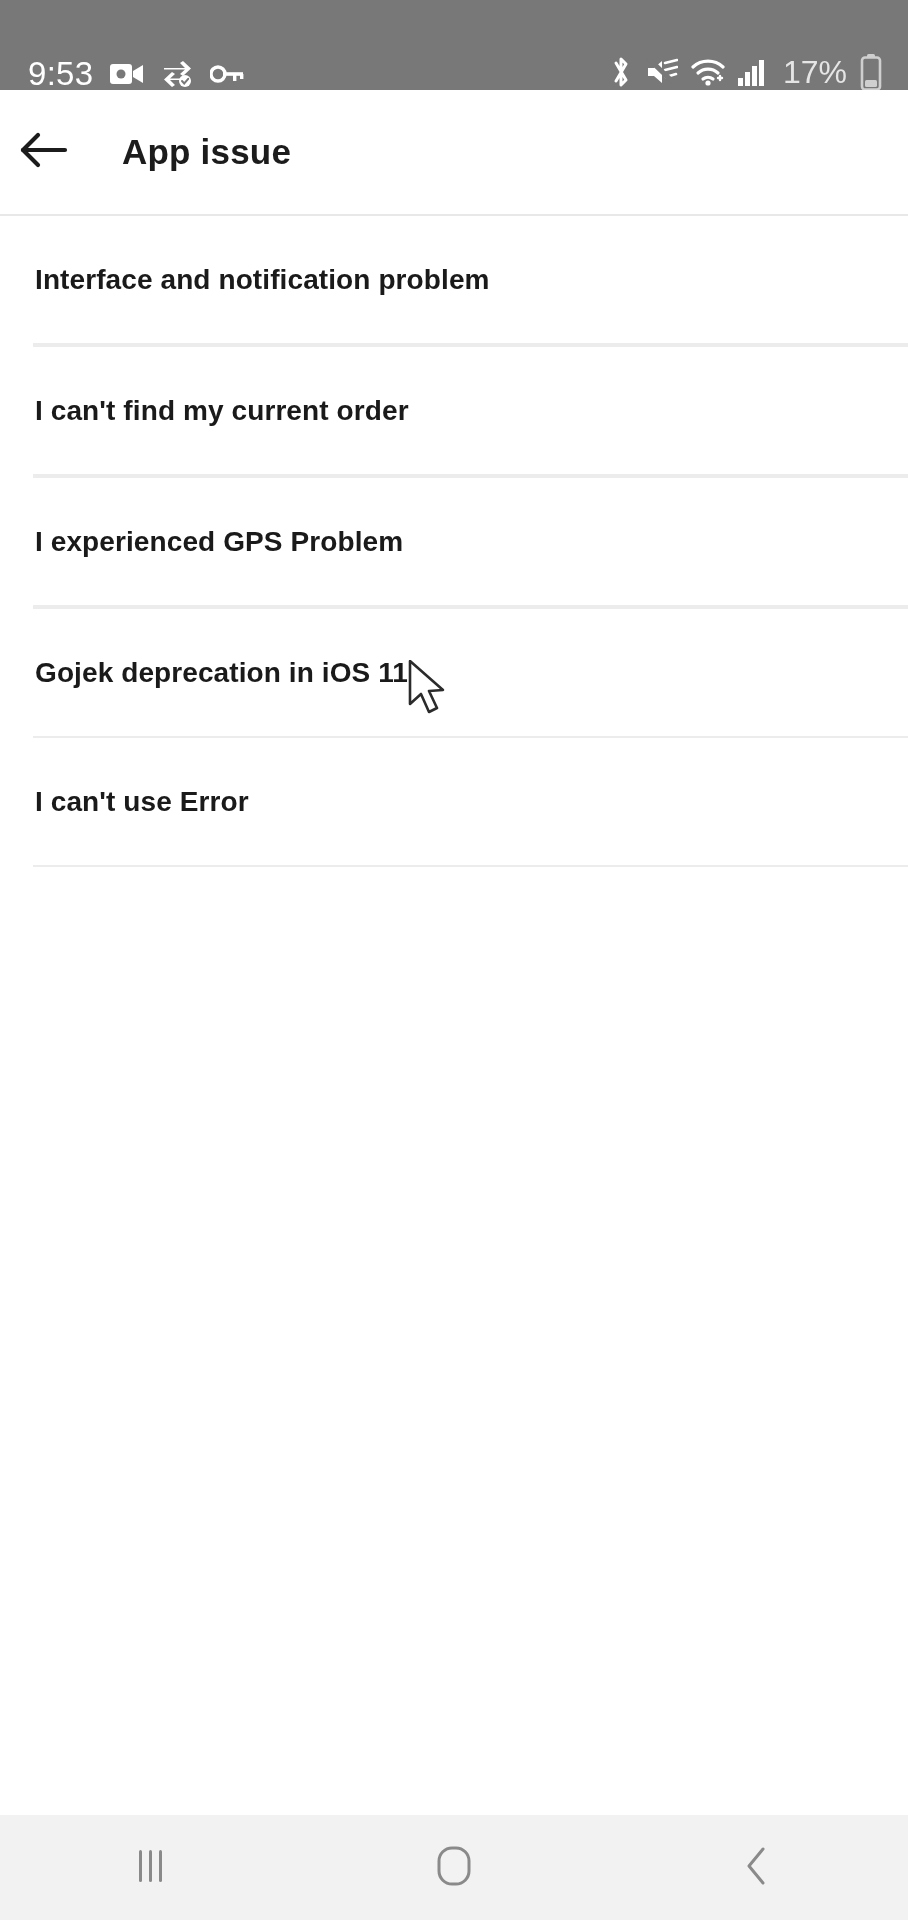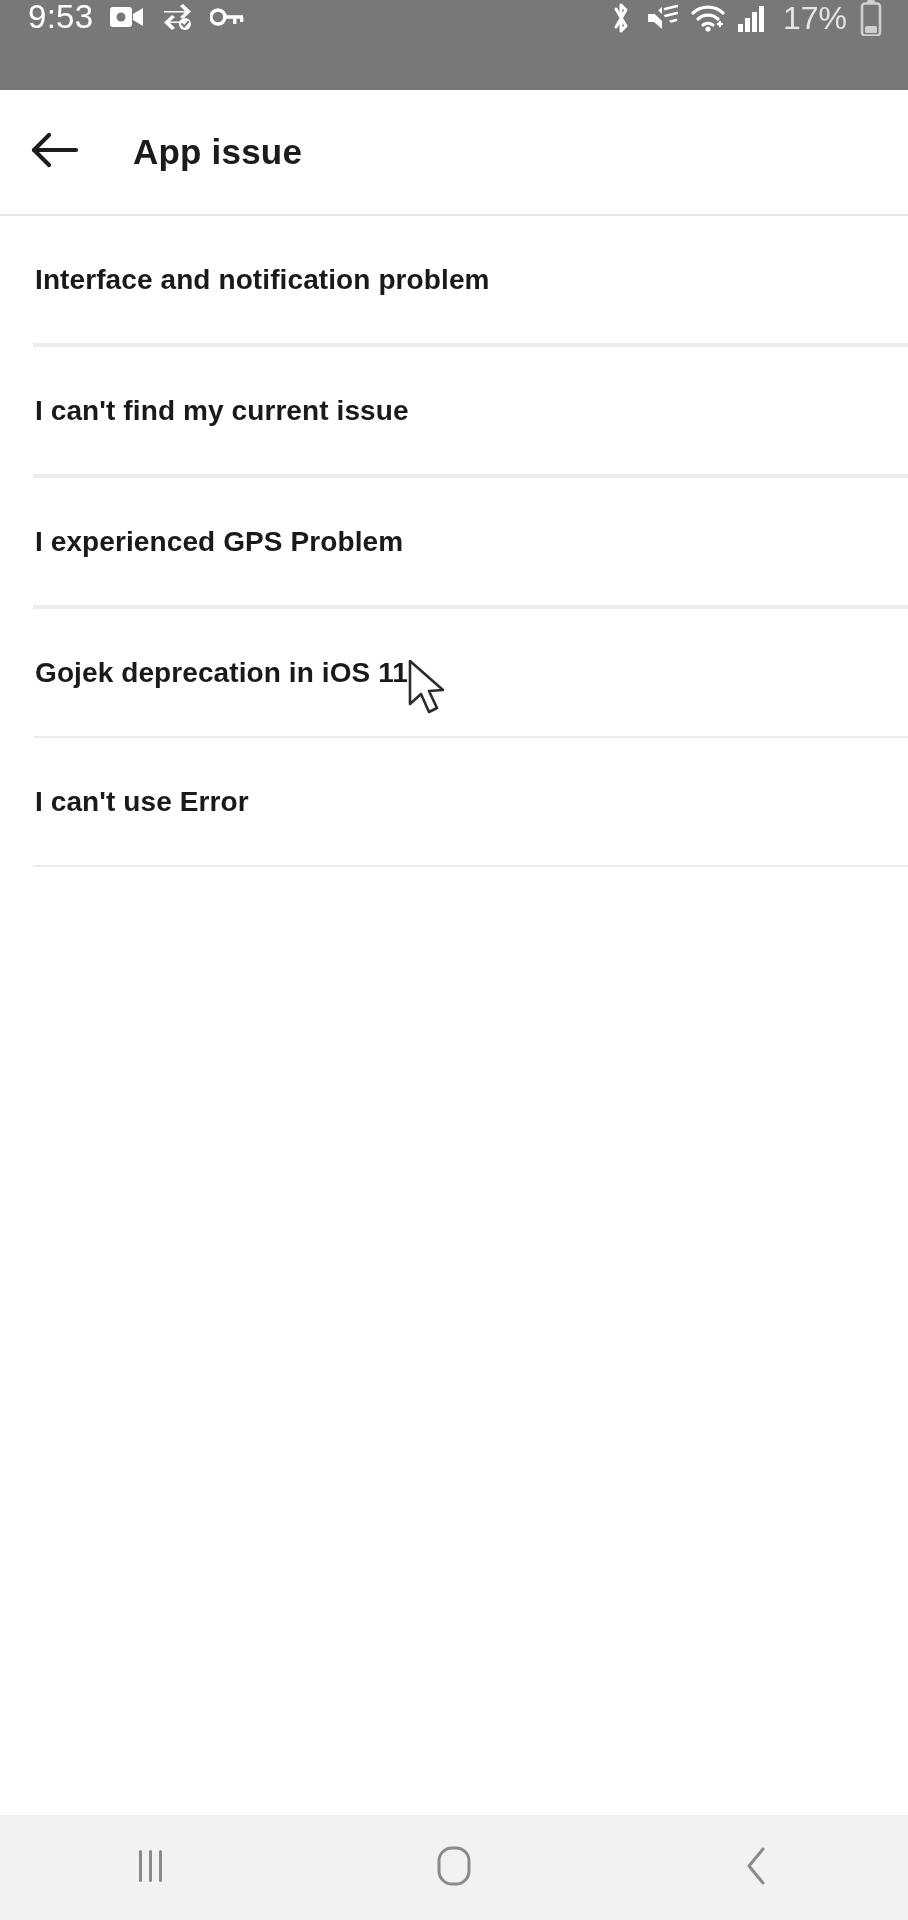--- a/index.html
+++ b/index.html
@@ -14,21 +14,21 @@
     width:908px; height:1920px;
     background:#ffffff;
     display:flex; flex-direction:column;
   }
 
   
   #status-bar {
     height:90px;
     background:#787878;
     display:flex;
-    align-items:flex-start;
+    align-items:flex-end;
     justify-content:space-between;
     padding:0 26px 0 28px;
     flex:0 0 auto;
   }
   .status-left, .status-right {
     display:flex; align-items:center;
   }
   .status-left { gap:17px; }
   .status-right { gap:13px; }
   #status-time {
@@ -47,21 +47,21 @@
   }
   .sicon { display:block; }
   .sicon svg { display:block; }
 
   
   #header {
     height:126px;
     background:#ffffff;
     display:flex;
     align-items:center;
-    padding-left:23px;
+    padding-left:12px;
     border-bottom:2px solid #e8e8e8;
     flex:0 0 auto;
   }
   #back-button {
     width:62px; height:62px;
     display:flex; align-items:center; justify-content:center;
     cursor:pointer;
     flex:0 0 auto;
   }
   #page-title {
@@ -220,21 +220,21 @@
   <div id="issue-list">
 
     <div class="list-item">
       <span class="list-item-label">Interface and notification problem</span>
     </div>
     <div class="divider"></div>
 
     <div class="divider"></div>
 
     <div class="list-item">
-      <span class="list-item-label">I can't find my current issue</span>
+      <span class="list-item-label">I can't find my current order</span>
     </div>
     <div class="divider"></div>
 
     <div class="divider"></div>
 
     <div class="list-item">
       <span class="list-item-label">I experienced GPS Problem</span>
     </div>
     <div class="divider"></div>
 

